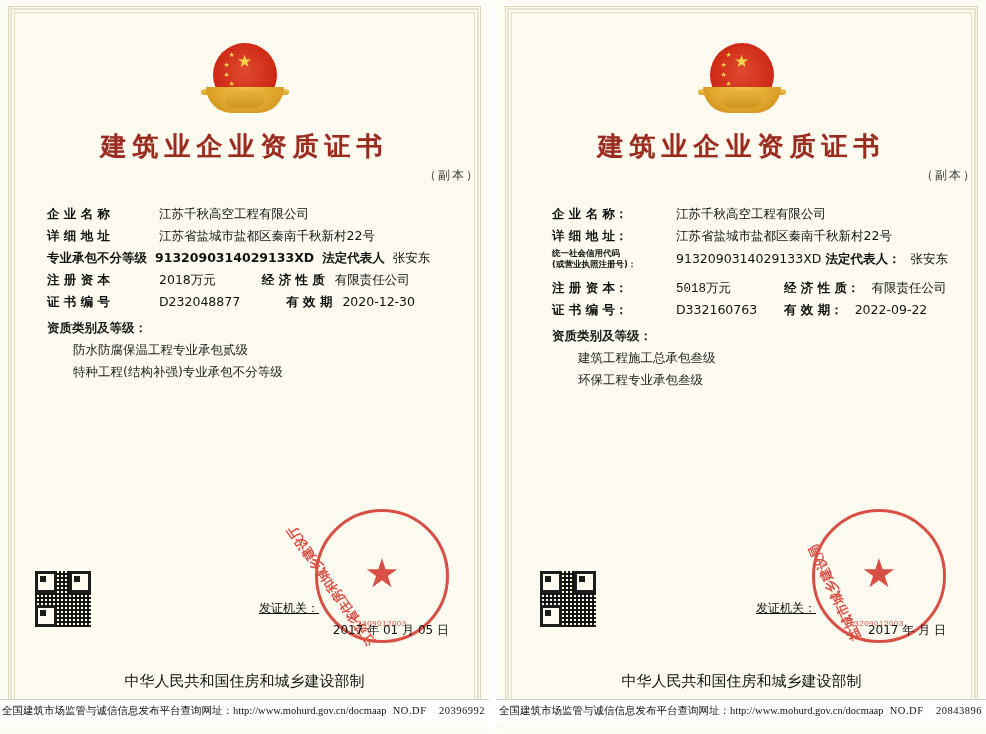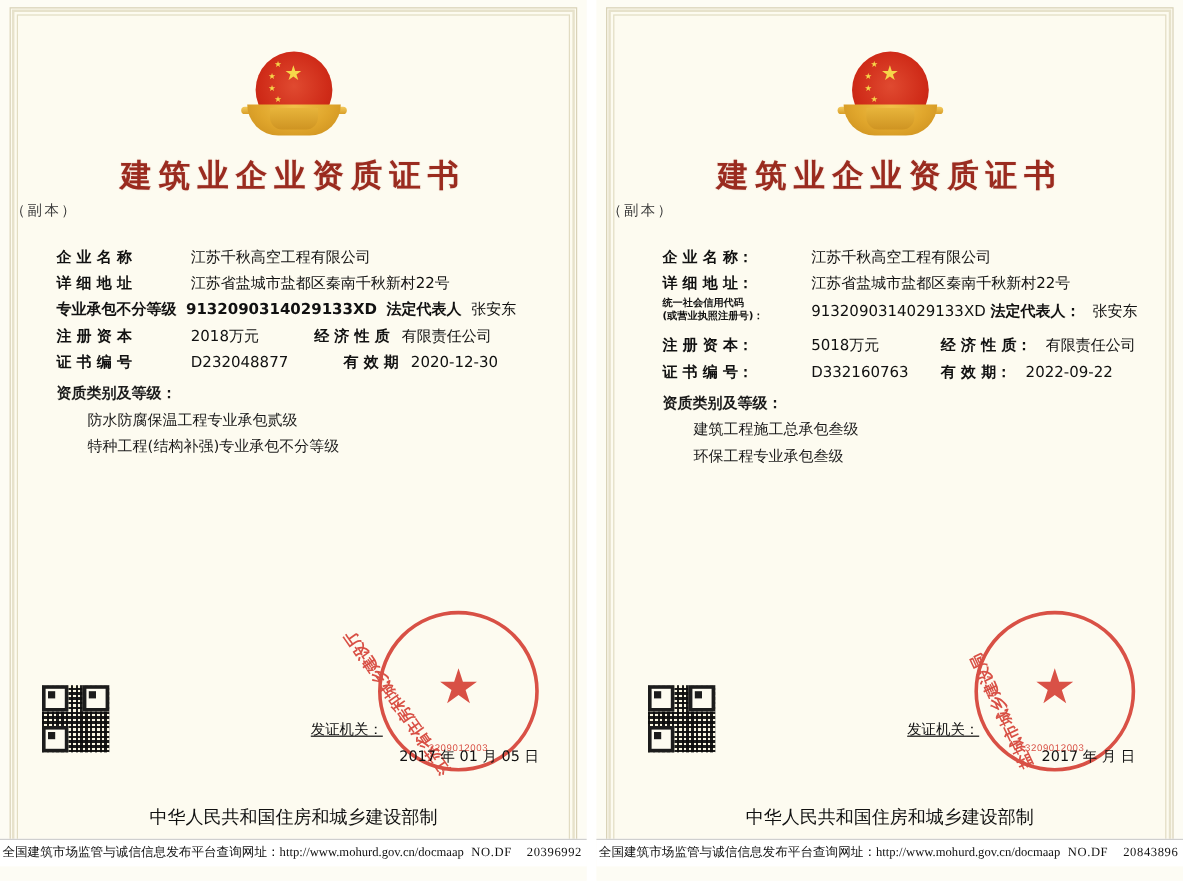--- a/index.html
+++ b/index.html
@@ -128,21 +128,21 @@
     font-weight: bold;
     letter-spacing: 6px;
     color: #9a2b1f;
     text-shadow: 0 0 1px rgba(154,43,31,0.4);
   }
   .subtitle {
     position: absolute;
     left: 0;
     right: 0;
     top: 160px;
-    text-align: left;
+    text-align: right;
     font-family: "DejaVu Sans", "Liberation Sans", sans-serif;
     font-size: 12px;
     letter-spacing: 2px;
     color: #3a3a3a;
   }
   .fields {
     position: absolute;
     font-family: "DejaVu Sans", "Liberation Sans", sans-serif;
     font-size: 12.5px;
     color: #1b1b1b;
@@ -426,21 +426,21 @@
         <div class="frow" style="height:30px;">
           <span class="flabel" style="width:120px; font-size:8.5px; line-height:11px; white-space:pre-line; vertical-align:middle;">统一社会信用代码
 (或营业执照注册号)：</span>
           <span class="fval" style="vertical-align:middle;">9132090314029133XD</span>
           <span class="flabel" style="vertical-align:middle;">法定代表人：</span>
           <span class="fval" style="margin-left:6px; vertical-align:middle;">张安东</span>
         </div>
 
         <div class="frow">
           <span class="flabel" style="width:120px;">注 册 资 本：</span>
-          <span class="fval" style="display:inline-block;width:104px;">5018万元</span>
+          <span class="fval" style="display:inline-block;width:104px;font-family:Liberation Mono, monospace;">5018万元</span>
           <span class="flabel">经 济 性 质：</span>
           <span class="fval" style="margin-left:8px;">有限责任公司</span>
         </div>
 
         <div class="frow">
           <span class="flabel" style="width:120px;">证 书 编 号：</span>
           <span class="fval" style="display:inline-block;width:104px;">D332160763</span>
           <span class="flabel">有 效 期：</span>
           <span class="fval" style="margin-left:8px;">2022-09-22</span>
         </div>

